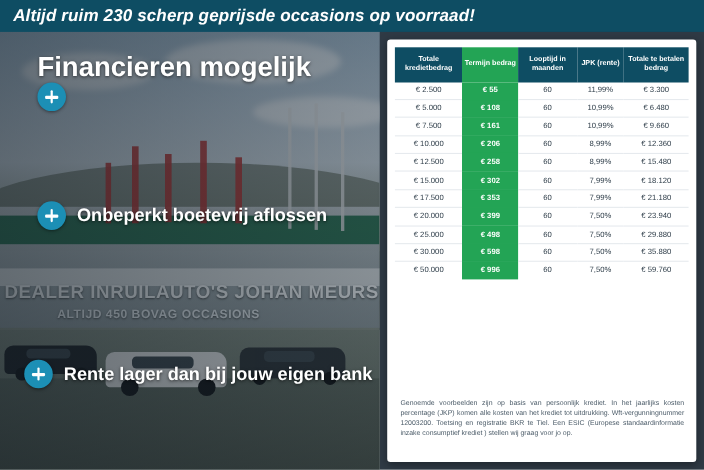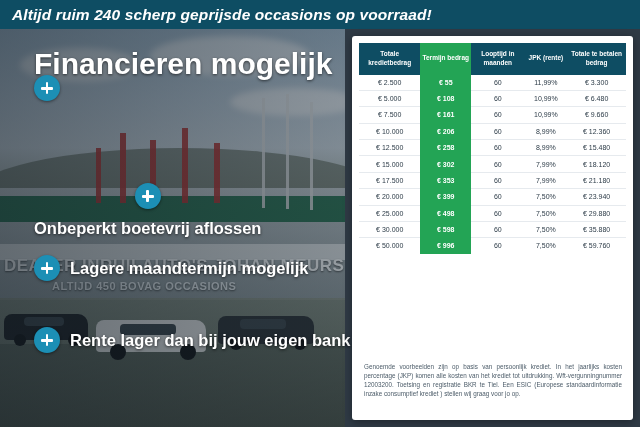--- a/index.html
+++ b/index.html
@@ -149,21 +149,21 @@
   }
 
   
   .headline-wrap {
     position: absolute;
     left: 34px; top: 48px;
     width: 300px;
   }
   .headline1 {
     color: #ffffff;
-    font-size: 30px;
+    font-size: 25px;
     font-weight: bold;
     line-height: 1.08;
     text-shadow: 0 1px 3px rgba(0,0,0,.6);
     white-space: nowrap;
   }
   .headline2 {
     color: #ffffff;
     font-size: 25px;
     font-weight: bold;
     line-height: 1.1;
@@ -329,37 +329,33 @@
     </div>
     <div class="wheel" style="left:230px; top:310px;"></div>
     <div class="wheel" style="left:294px; top:310px;"></div>
 
     <div class="photo-text dealer-text">DEALER INRUILAUTO'S JOHAN MEURS</div>
     <div class="photo-text bovag-text">ALTIJD 450 BOVAG OCCASIONS</div>
   </div>
   <div class="overlay"></div>
 
   <div class="banner">
-    <div class="banner-text">Altijd ruim 240 scherp geprijsde occasions op voorraad!</div>
+    <div class="banner-text">Altijd ruim 230 scherp geprijsde occasions op voorraad!</div>
   </div>
 
   <div class="plus-top"></div>
   <div class="headline-wrap">
     <div class="headline1">Financieren mogelijk</div>
   </div>
 
-  <div class="bullet" style="left:34px; top:183px;flex-direction:column;">
+  <div class="bullet" style="left:34px; top:183px;">
     <span class="bullet-icon"></span>
     <span class="bullet-label">Onbeperkt boetevrij aflossen</span>
   </div>
-  <div class="bullet" style="left:34px; top:255px;">
-    <span class="bullet-icon"></span>
-    <span class="bullet-label">Lagere maandtermijn mogelijk</span>
-  </div>
-  <div class="bullet" style="left:34px; top:327px;">
+  <div class="bullet" style="left:22px; top:327px;">
     <span class="bullet-icon"></span>
     <span class="bullet-label">Rente lager dan bij jouw eigen bank</span>
   </div>
 
   <div class="panel">
     <div class="table-wrap">
       <table class="rates">
         <thead>
           <tr>
             <th style="width:23%">Totale kredietbedrag</th>

